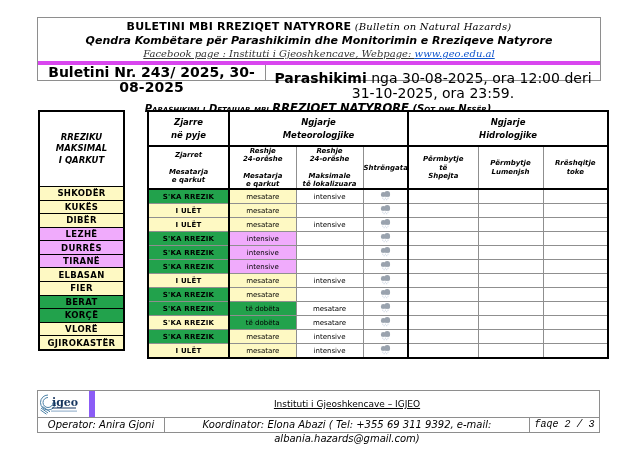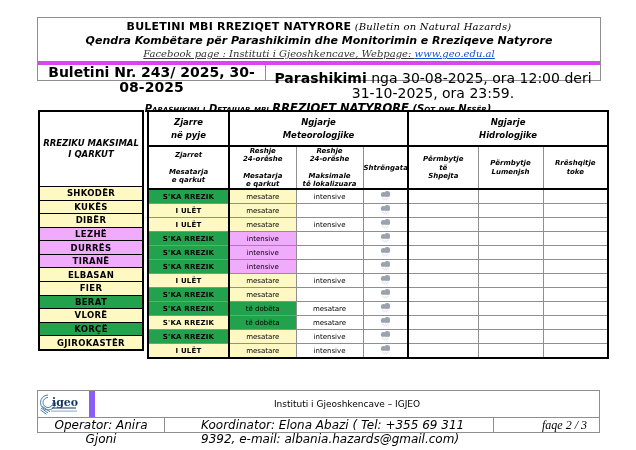--- a/index.html
+++ b/index.html
@@ -25,43 +25,43 @@
   .meta-right b{font-weight:bold;}
   
   .section-title{
     position:absolute;left:0;top:97px;width:100%;text-align:center;
     font-weight:bold;font-style:italic;
   }
   .st-sc{font-size:10px;font-variant:small-caps;}
   .st-big{font-size:11.5px;}
   
   .tbl{position:absolute;top:110px;border-collapse:collapse;table-layout:fixed;background:#fff;}
-  .tbl-left{left:38px;width:106px;height:241px;border:2px solid #000;}
+  .tbl-left{left:38px;width:87px;height:241px;border:2px solid #000;}
   .tbl-left td,.tbl-left th{border:1.5px solid #000;padding:0;text-align:center;vertical-align:middle;}
   .col1-hdr{height:74px;font-size:8.5px;font-weight:bold;font-style:italic;white-space:pre-line;line-height:1.35;}
   .district{font-size:8.5px;font-weight:bold;letter-spacing:.3px;}
   .tbl-right{left:147px;width:460px;height:241px;border:2px solid #000;}
   .tbl-right th,.tbl-right td{border:1px solid #8f8f8f;padding:0;text-align:center;vertical-align:middle;}
   .grp{font-size:8.5px;font-weight:bold;font-style:italic;white-space:pre-line;line-height:1.5;height:33px;border-bottom:2px solid #000 !important;border-radius:8px;}
   .sub{font-size:7px;font-weight:bold;font-style:italic;white-space:pre-line;line-height:1.18;height:40px;border-bottom:2px solid #000 !important;}
   .br-thick{border-right:2px solid #000 !important;}
   .val{font-size:7px;}
   .val-bold{font-size:7px;font-weight:bold;letter-spacing:.2px;}
   .bg-yellow{background:#fef9c3;border-top:1px solid #fff;border-bottom:1px solid #fff;}
   .bg-orange{background:#f0abfc;border-top:1px solid #fff;border-bottom:1px solid #fff;}
   .bg-green{background:#22A24C;border-top:1px solid #fff;border-bottom:1px solid #fff;}
   
   .footer-box{position:absolute;left:37px;top:390px;width:561px;border:1px solid #8e8e8e;background:#fff;}
   .footer-top{display:flex;height:26px;}
   .logo-cell{width:51px;border-right:6px solid #8b5cf6;display:flex;align-items:center;}
-  .inst-cell{flex:1;text-align:center;font-size:9px;line-height:26px;}
-  .footer-bottom{display:flex;height:14px;border-top:1px solid #8e8e8e;font-size:12px;font-style:italic;gap:36px;}
+  .inst-cell{flex:1;text-align:center;font-size:9px;line-height:26px;text-decoration:underline;}
+  .footer-bottom{display:flex;height:14px;border-top:1px solid #8e8e8e;font-size:10px;font-style:italic;}
   .fb-c1{width:126px;border-right:1px solid #8e8e8e;text-align:center;line-height:14px;}
-  .fb-c2{flex:1;border-right:1px solid #8e8e8e;line-height:14px;}
-  .fb-c3{width:69px;text-align:center;line-height:14px;font-family:Liberation Serif, serif;}
+  .fb-c2{flex:1;border-right:1px solid #8e8e8e;text-align:center;line-height:14px;}
+  .fb-c3{width:69px;text-align:center;line-height:14px;font-family:Liberation Mono, monospace;}
   .storm-wrap{display:inline-block;line-height:0;}
 </style>
 </head>
 <body>
 
 <div class="header-box">
   <div class="header-main">
     <div class="hm-line1"><b>BULETINI MBI RREZIQET NATYRORE</b><span class="en"> (Bulletin on Natural Hazards)</span></div>
     <div class="hm-line2">Qendra Kombëtare për Parashikimin dhe Monitorimin e Rreziqeve Natyrore</div>
     <div class="hm-line3"><span class="pref">Facebook page : Instituti i Gjeoshkencave, Webpage: </span><a>www.geo.edu.al</a></div>
@@ -103,24 +103,24 @@
       <tr>
         <td class="district bg-yellow">ELBASAN</td>
       </tr>
       <tr>
         <td class="district bg-yellow">FIER</td>
       </tr>
       <tr>
         <td class="district bg-green">BERAT</td>
       </tr>
       <tr>
+        <td class="district bg-green">KORÇË</td>
+      </tr>
+      <tr>
         <td class="district bg-yellow">VLORË</td>
-      </tr>
-      <tr>
-        <td class="district bg-green">KORÇË</td>
       </tr>
       <tr>
         <td class="district bg-yellow">GJIROKASTËR</td>
       </tr>
     </tbody>
 </table>
 
 <table class="tbl tbl-right">
   <colgroup>
     <col style="width:81px">

